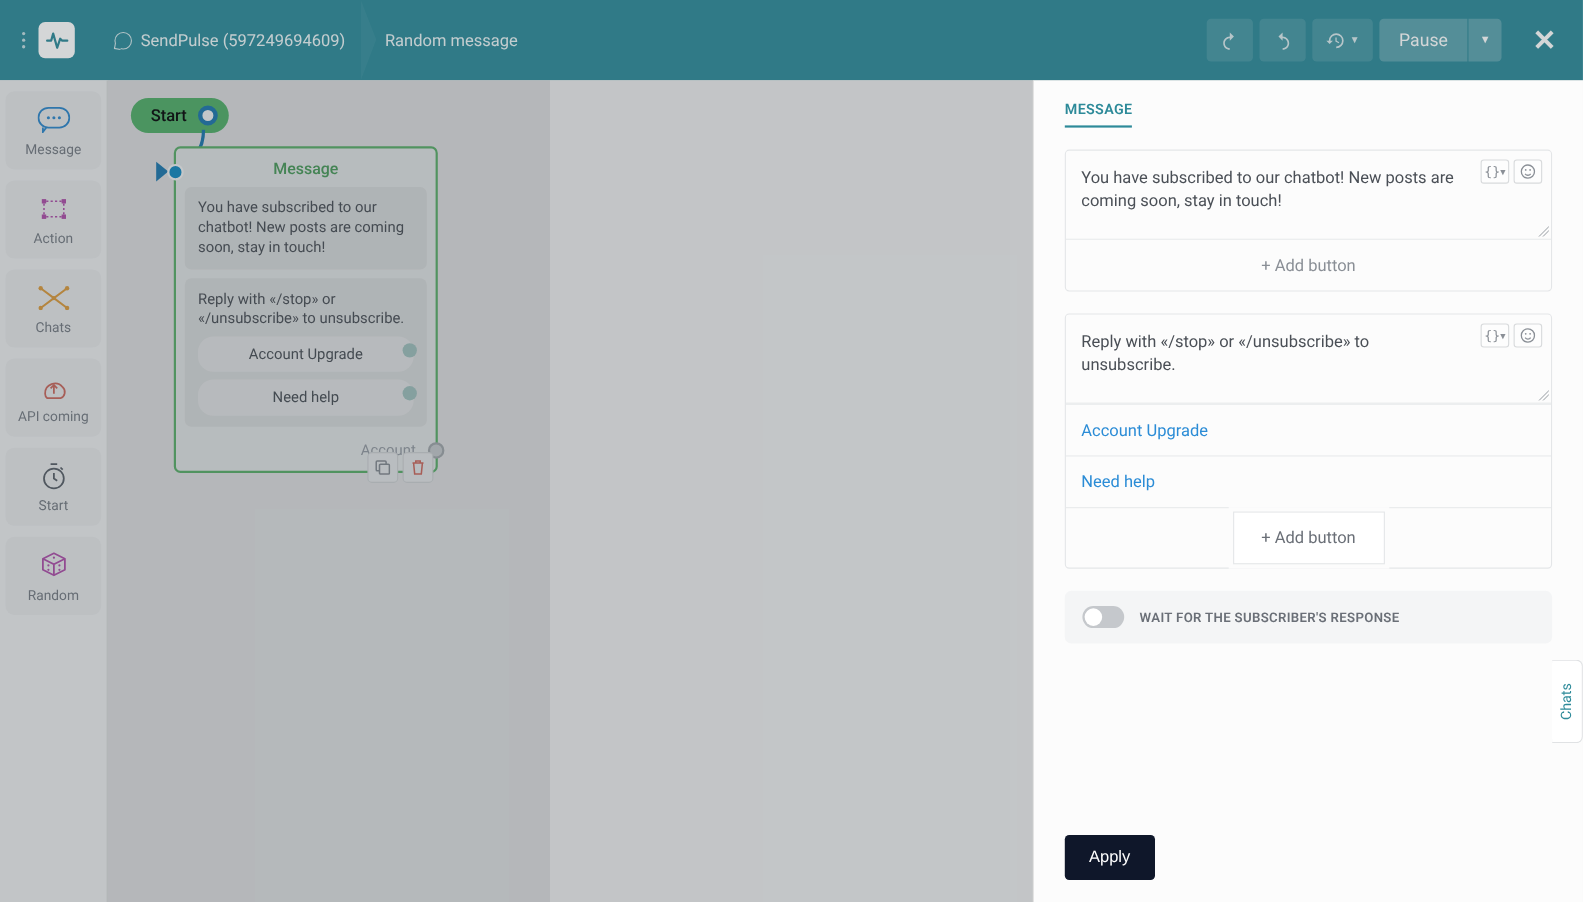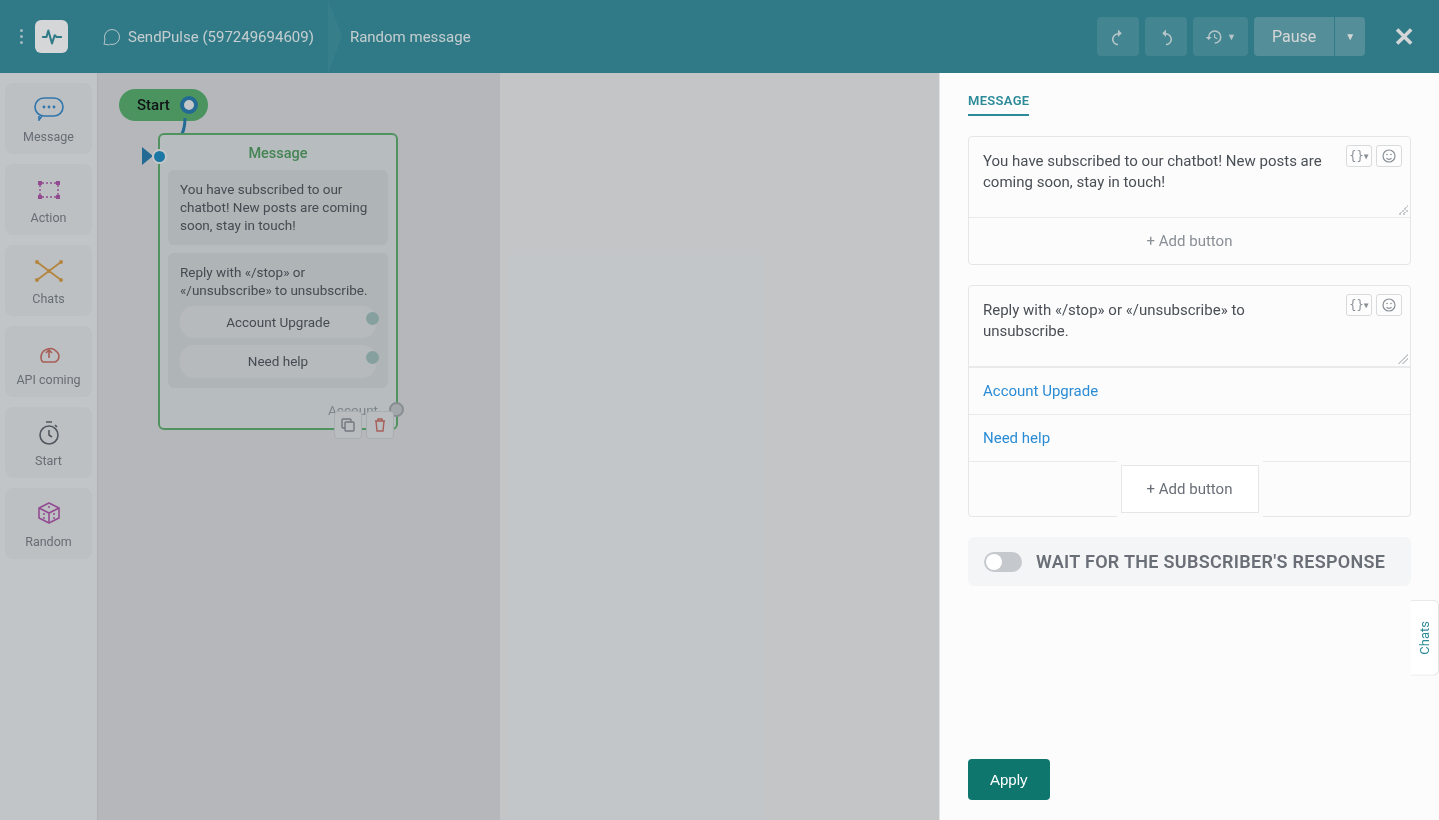--- a/index.html
+++ b/index.html
@@ -64,22 +64,22 @@
   .ta-tool.var { font-family:monospace; }
   .resize-handle { position:absolute; right:2px; bottom:2px; width:10px; height:10px; background: linear-gradient(135deg, transparent 50%, #c8cbce 50%, #c8cbce 60%, transparent 60%, transparent 70%, #c8cbce 70%, #c8cbce 80%, transparent 80%); }
   .add-btn-row { text-align:center; padding:14px 0; color:#8a8f96; font-size:15px; cursor:pointer; }
   .add-btn-row.highlight { background:#fff; width:138px; margin: -1px auto; border:1px solid #e4e6e8; position:relative; z-index:1; color:#6a6f77; box-shadow: 0 0 0 4px #fcfcfc; }
   .link-row { padding:14px 14px; color:#2b8cd6; font-size:15px; border-top:1px solid #e8eaec; cursor:pointer; }
   .add-dd { color:#2b8cd6; font-size:15px; border-bottom:1px solid #a8d0e8; display:inline-flex; align-items:center; gap:4px; padding-bottom:2px; cursor:pointer; margin-bottom: 28px; }
   .add-dd::after { content:"▾"; font-size:11px; }
   .toggle-row { background:#f4f5f6; border-radius:6px; padding:14px 16px; display:flex; align-items:center; gap:14px; margin-bottom:auto; }
   .toggle { width:38px; height:20px; background:#c5c8cc; border-radius:10px; position:relative; cursor:pointer; }
   .toggle::after { content:""; position:absolute; left:2px; top:2px; width:16px; height:16px; background:#fff; border-radius:50%; }
-  .toggle-label { font-size:18px; font-weight:600; color:#6a6f77; letter-spacing:0.3px; }
-  .apply-btn { background:#0f766e; color:#fff; border:none; border-radius:4px; padding:12px 22px; font-size:15px; cursor:pointer; align-self:flex-start; margin-top:20px; }
+  .toggle-label { font-size:12px; font-weight:600; color:#6a6f77; letter-spacing:0.3px; }
+  .apply-btn { background:#0f172a; color:#fff; border:none; border-radius:4px; padding:12px 22px; font-size:15px; cursor:pointer; align-self:flex-start; margin-top:20px; }
 
   
   .chats-tab { position:absolute; right:0; top:600px; background:#fff; border:1px solid #e0e2e4; border-right:none; border-radius:6px 0 0 6px; padding: 20px 6px; writing-mode: vertical-rl; font-size:13px; color:#2d8a99; cursor:pointer; transform: rotate(180deg); }
   
   .dim-overlay { position:absolute; inset:0; background:rgba(60,70,75,0.22); pointer-events:none; }
   .dim-overlay.lighter { background:rgba(60,70,75,0.10); }
 </style>
 </head>
 <body>
 

